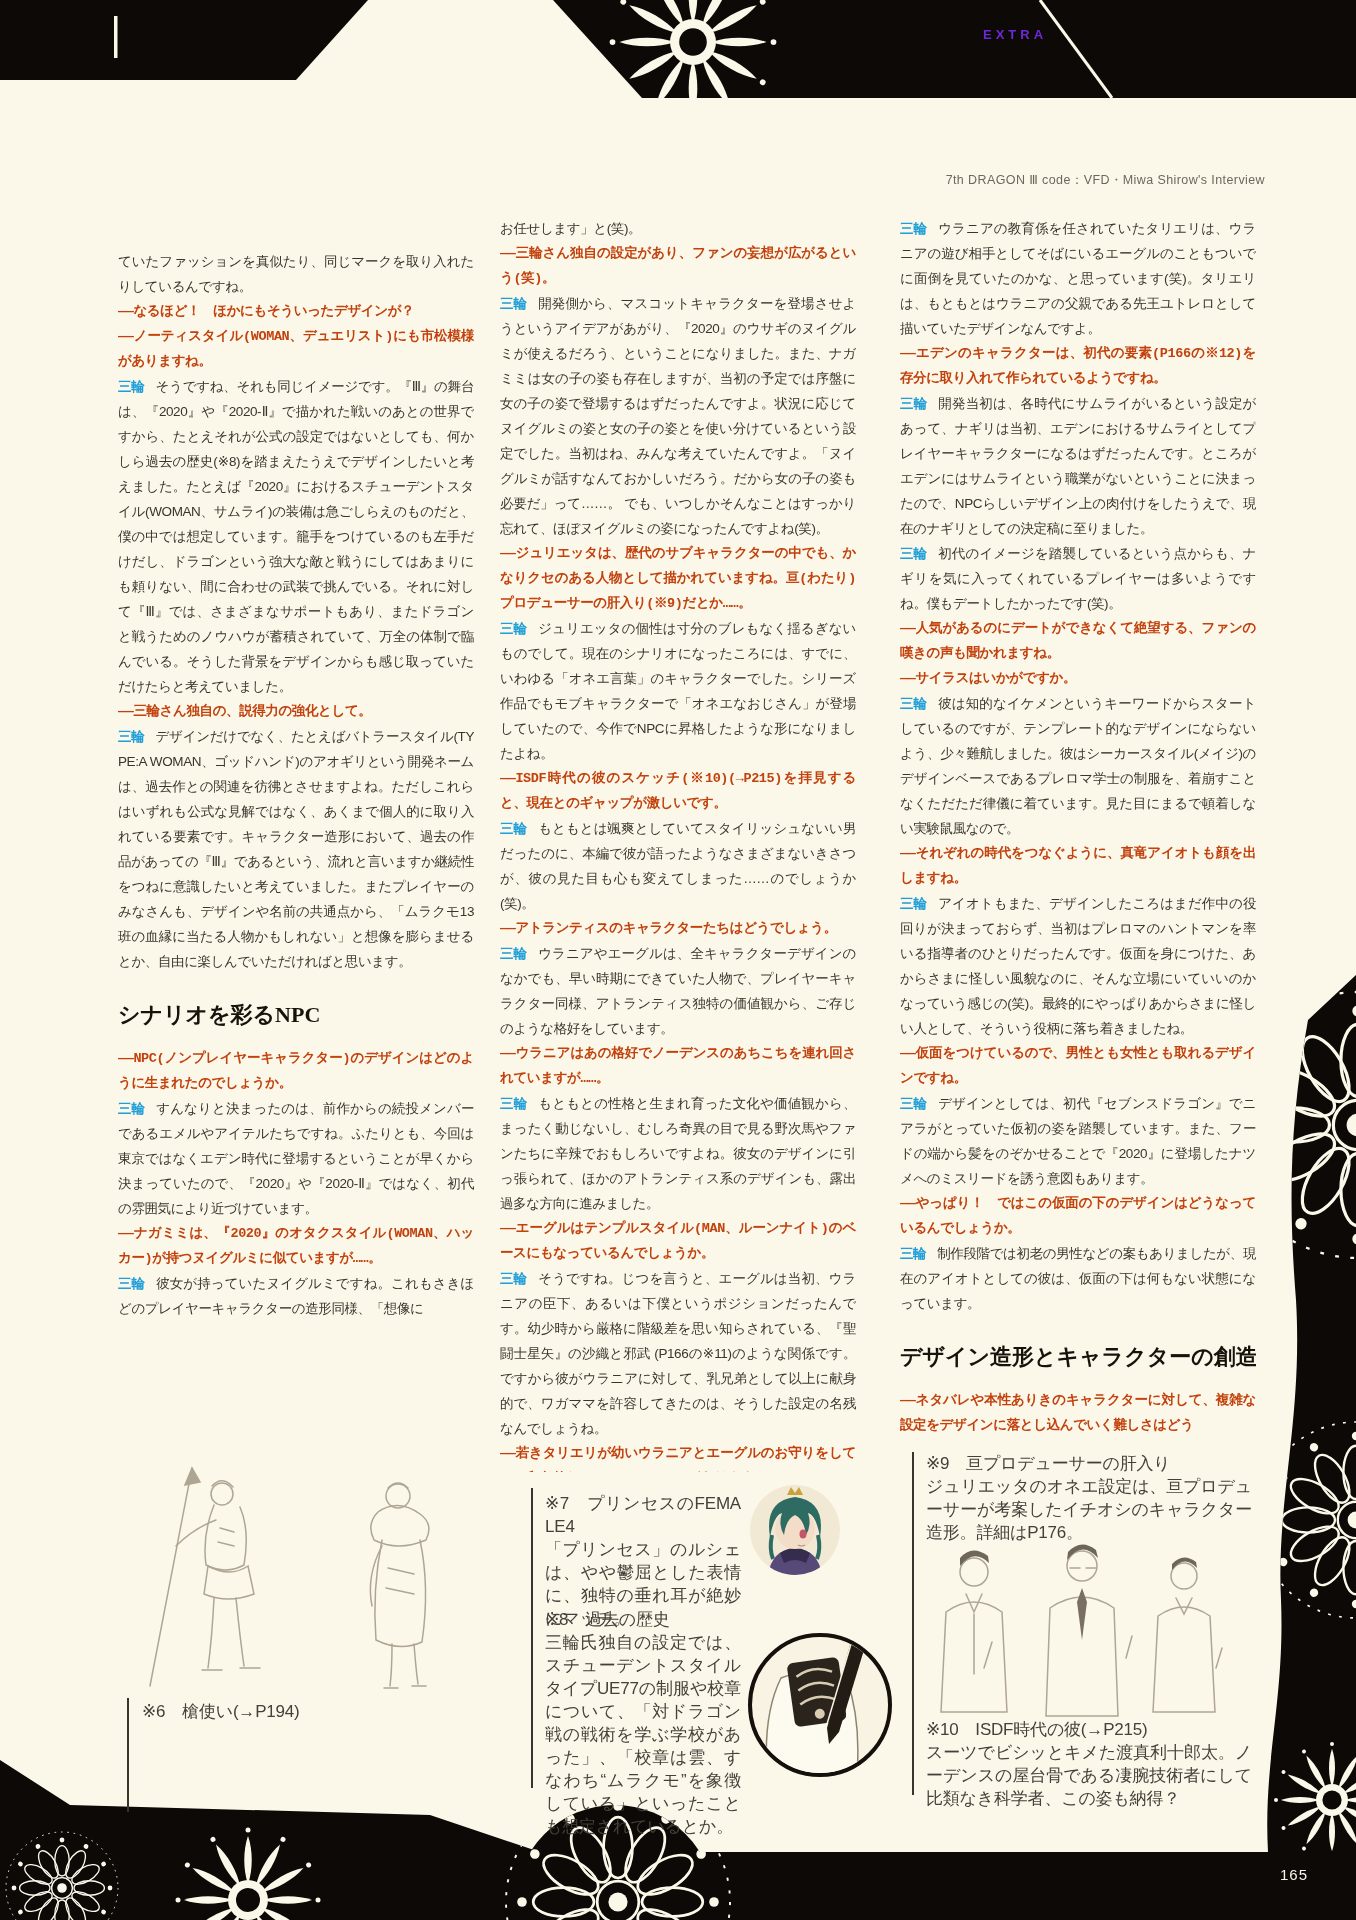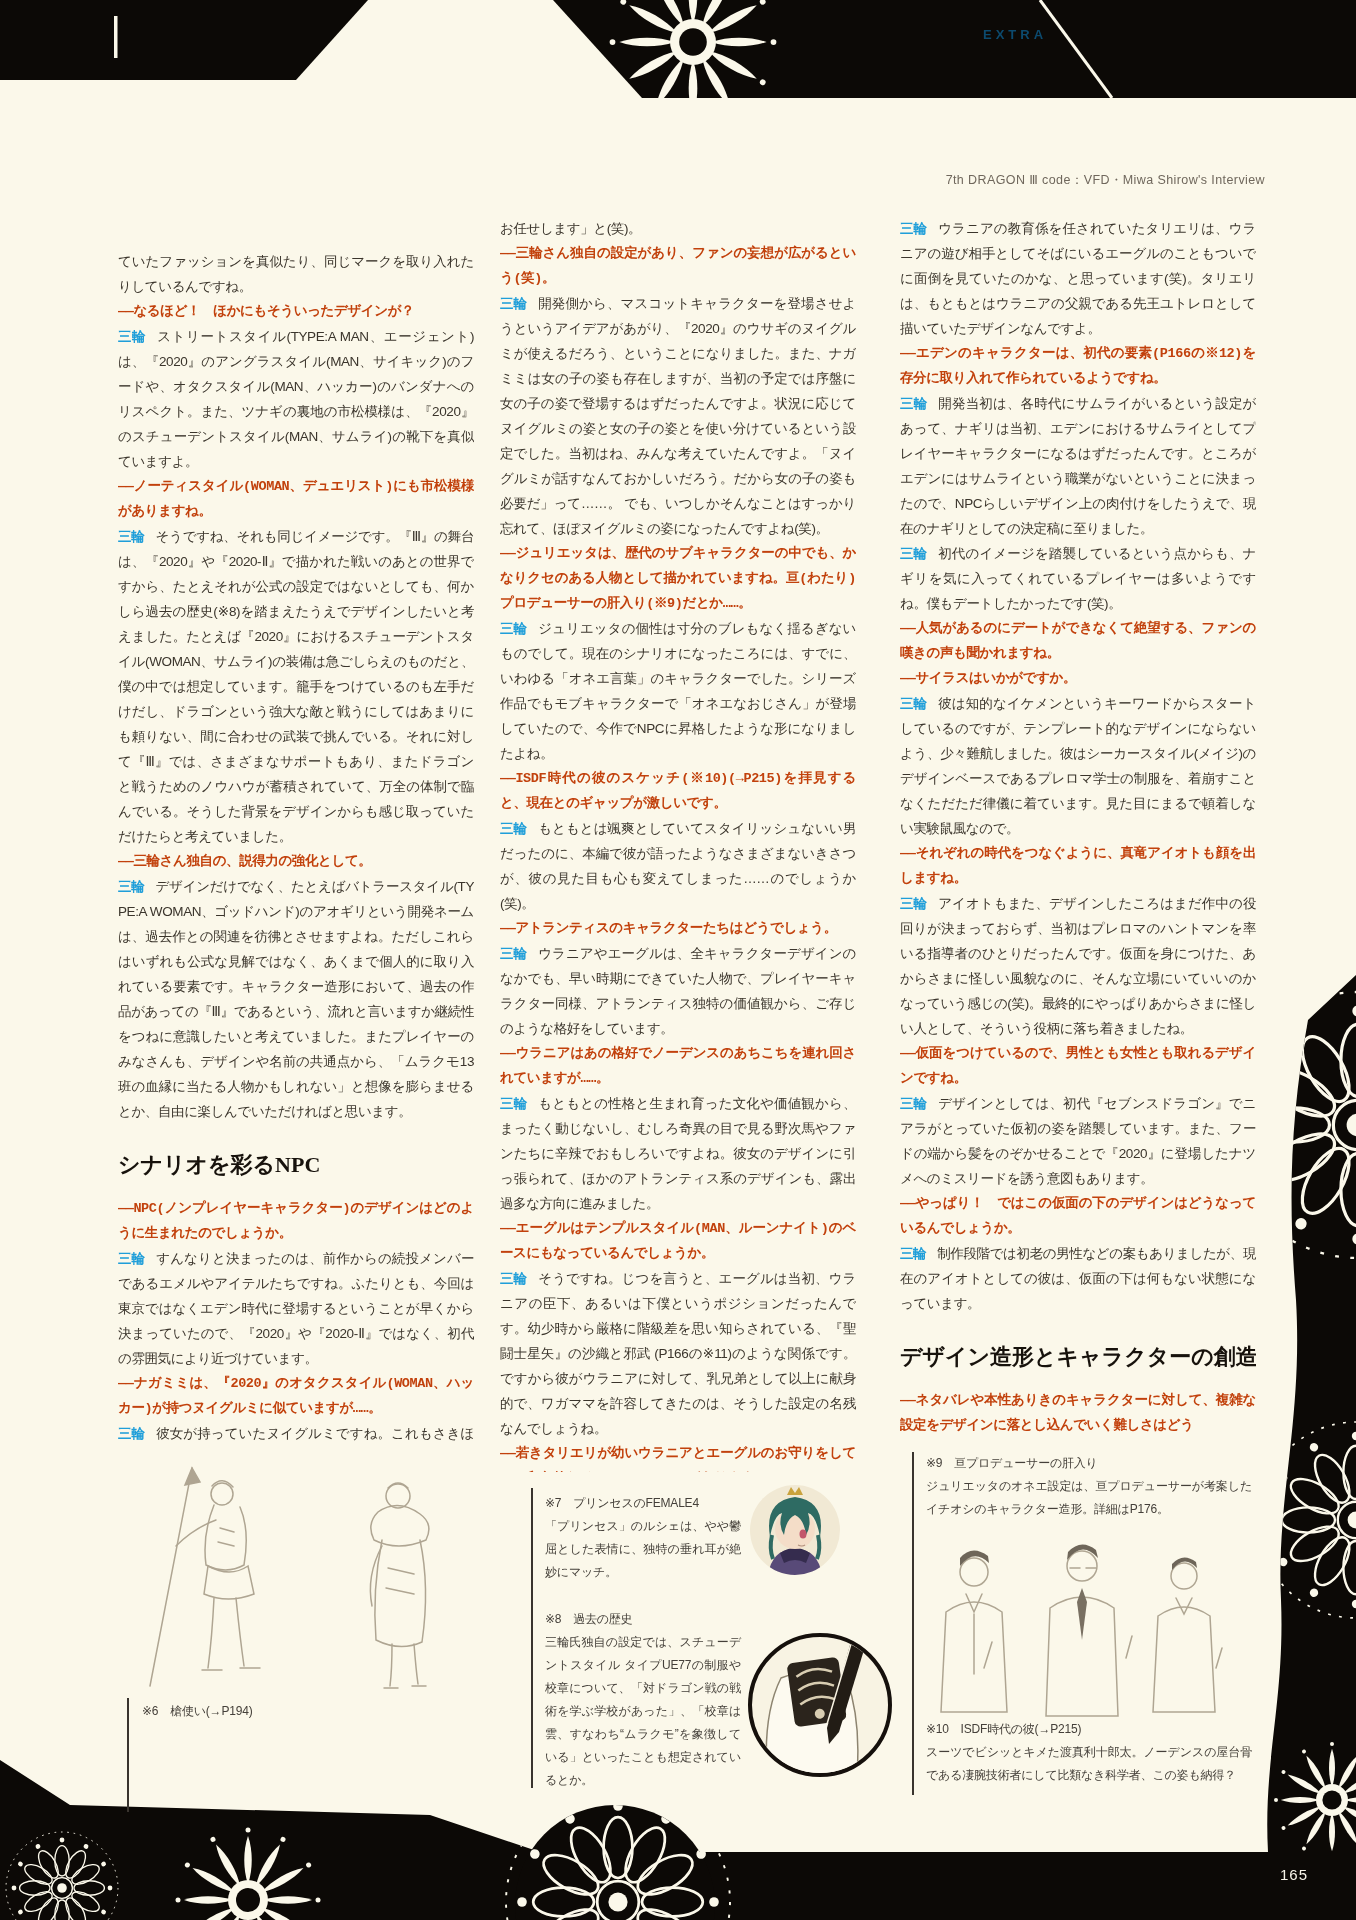--- a/index.html
+++ b/index.html
@@ -2,36 +2,36 @@
 <html><head>
 <meta charset="utf-8">
 <style>
   html,body{margin:0;padding:0;background:#fbf8ea;}
   .page{position:relative;width:1356px;height:1920px;background:#fbf8ea;overflow:hidden;
         font-family:"Liberation Sans","DejaVu Sans",sans-serif;color:#3b352c;}
   .decor-svg{position:absolute;left:0;top:0;z-index:1;}
   .running-header{position:absolute;left:580px;top:172px;width:685px;text-align:right;
         font-size:12.5px;letter-spacing:.4px;color:#6f675c;z-index:2;
         font-family:"Liberation Sans","DejaVu Sans",sans-serif;}
-  .extra-label{position:absolute;left:983px;top:27px;color:#0c4a6e;font-size:13px;
+  .extra-label{position:absolute;left:983px;top:27px;color:#6d28d9;font-size:13px;
         letter-spacing:4px;font-weight:bold;z-index:3;}
   .page-number{position:absolute;left:1280px;top:1866px;color:#f7f4e9;font-size:15px;
         letter-spacing:1px;z-index:3;}
   .col{position:absolute;width:356px;font-size:13.5px;line-height:25px;letter-spacing:-0.4px;
         text-align:justify;word-break:break-all;overflow:hidden;z-index:2;}
   .col1{left:118px;top:249px;height:1202px;}
   .col2{left:500px;top:216px;height:1256px;}
   .col3{left:900px;top:216px;height:1232px;width:356px;}
   .para{margin:0;}
   .t-q{font-family:Liberation Mono, monospace;font-weight:bold;color:#c2410c;}
   .t-a,.t-p{font-family:"Liberation Sans","DejaVu Sans",sans-serif;color:#3b352c;}
   .speaker{color:#1f9ed9;font-weight:bold;padding-right:11px;}
   .t-h{font-family:"Liberation Serif","DejaVu Serif",serif;font-size:22px;line-height:30px;
         font-weight:600;color:#17120c;margin:26px 0 16px;letter-spacing:0;white-space:nowrap;}
-  .caption{position:absolute;font-size:12px;line-height:23px;letter-spacing:-0.2px;
+  .caption{position:absolute;font-size:17px;line-height:23px;letter-spacing:-0.2px;
         color:#45403a;text-align:justify;word-break:break-all;z-index:2;}
   .cap-title{display:block;}
   .vrule{position:absolute;width:2px;background:#39342e;z-index:2;}
   .figure{position:absolute;z-index:2;}
 </style>
 </head>
 <body>
 
 <div class="page">
 
@@ -119,21 +119,20 @@
   </svg>
 
   <span class="extra-label">EXTRA</span>
   <div class="running-header">7th DRAGON Ⅲ code：VFD・Miwa Shirow's Interview</div>
   <span class="page-number">165</span>
 
   <div class="col col1">
 
   <p class="para t-p"><span>ていたファッションを真似たり、同じマークを取り入れたりしているんですね。</span></p>
       <p class="para t-q"><span>——なるほど！　ほかにもそういったデザインが？</span></p>
-      <p class="para t-a"><span class="speaker">三輪</span><span>ストリートスタイル(TYPE:A MAN、エージェント)は、『2020』のアングラスタイル(MAN、サイキック)のフードや、オタクスタイル(MAN、ハッカー)のバンダナへのリスペクト。また、ツナギの裏地の市松模様は、『2020』のスチューデントスタイル(MAN、サムライ)の靴下を真似ていますよ。</span></p>
       <p class="para t-q"><span>——ノーティスタイル(WOMAN、デュエリスト)にも市松模様がありますね。</span></p>
       <p class="para t-a"><span class="speaker">三輪</span><span>そうですね、それも同じイメージです。『Ⅲ』の舞台は、『2020』や『2020-Ⅱ』で描かれた戦いのあとの世界ですから、たとえそれが公式の設定ではないとしても、何かしら過去の歴史(※8)を踏まえたうえでデザインしたいと考えました。たとえば『2020』におけるスチューデントスタイル(WOMAN、サムライ)の装備は急ごしらえのものだと、僕の中では想定しています。籠手をつけているのも左手だけだし、ドラゴンという強大な敵と戦うにしてはあまりにも頼りない、間に合わせの武装で挑んでいる。それに対して『Ⅲ』では、さまざまなサポートもあり、またドラゴンと戦うためのノウハウが蓄積されていて、万全の体制で臨んでいる。そうした背景をデザインからも感じ取っていただけたらと考えていました。</span></p>
       <p class="para t-q"><span>——三輪さん独自の、説得力の強化として。</span></p>
       <p class="para t-a"><span class="speaker">三輪</span><span>デザインだけでなく、たとえばバトラースタイル(TYPE:A WOMAN、ゴッドハンド)のアオギリという開発ネームは、過去作との関連を彷彿とさせますよね。ただしこれらはいずれも公式な見解ではなく、あくまで個人的に取り入れている要素です。キャラクター造形において、過去の作品があっての『Ⅲ』であるという、流れと言いますか継続性をつねに意識したいと考えていました。またプレイヤーのみなさんも、デザインや名前の共通点から、「ムラクモ13班の血縁に当たる人物かもしれない」と想像を膨らませるとか、自由に楽しんでいただければと思います。</span></p>
       <p class="para t-h"><span>シナリオを彩るNPC</span></p>
       <p class="para t-q"><span>——NPC(ノンプレイヤーキャラクター)のデザインはどのように生まれたのでしょうか。</span></p>
       <p class="para t-a"><span class="speaker">三輪</span><span>すんなりと決まったのは、前作からの続投メンバーであるエメルやアイテルたちですね。ふたりとも、今回は東京ではなくエデン時代に登場するということが早くから決まっていたので、『2020』や『2020-Ⅱ』ではなく、初代の雰囲気により近づけています。</span></p>
       <p class="para t-q"><span>——ナガミミは、『2020』のオタクスタイル(WOMAN、ハッカー)が持つヌイグルミに似ていますが……。</span></p>
       <p class="para t-a"><span class="speaker">三輪</span><span>彼女が持っていたヌイグルミですね。これもさきほどのプレイヤーキャラクターの造形同様、「想像に</span></p>
     </div>

